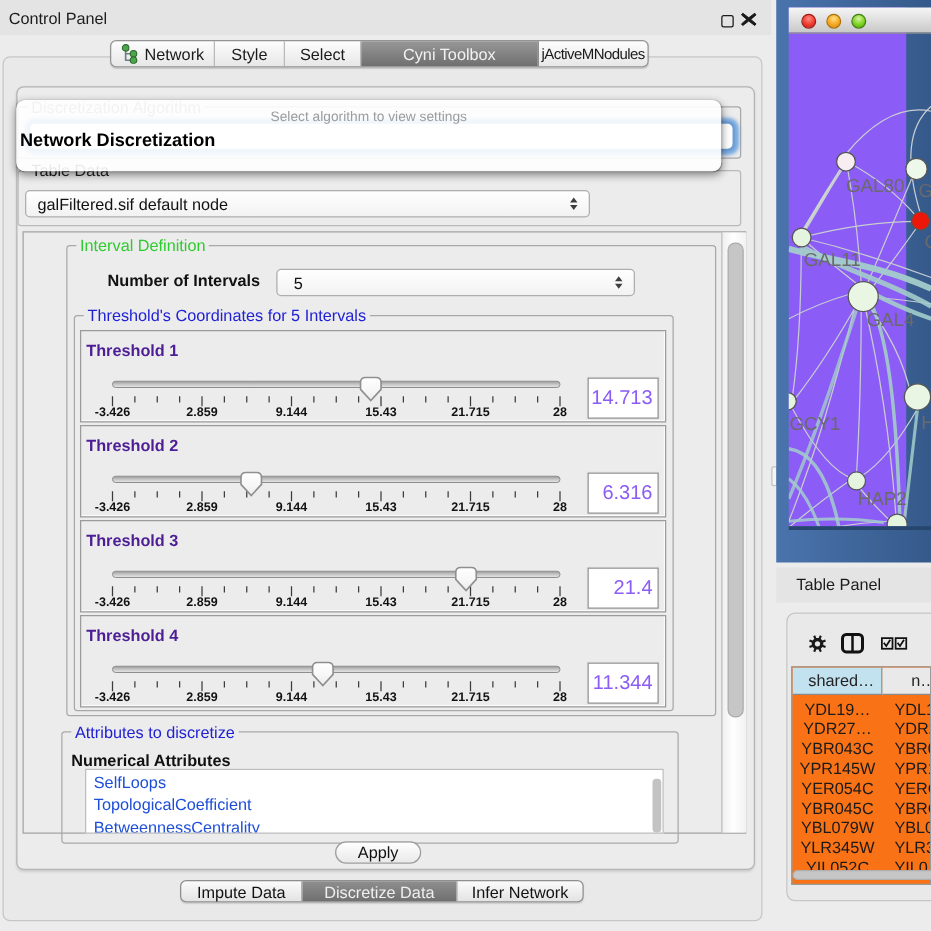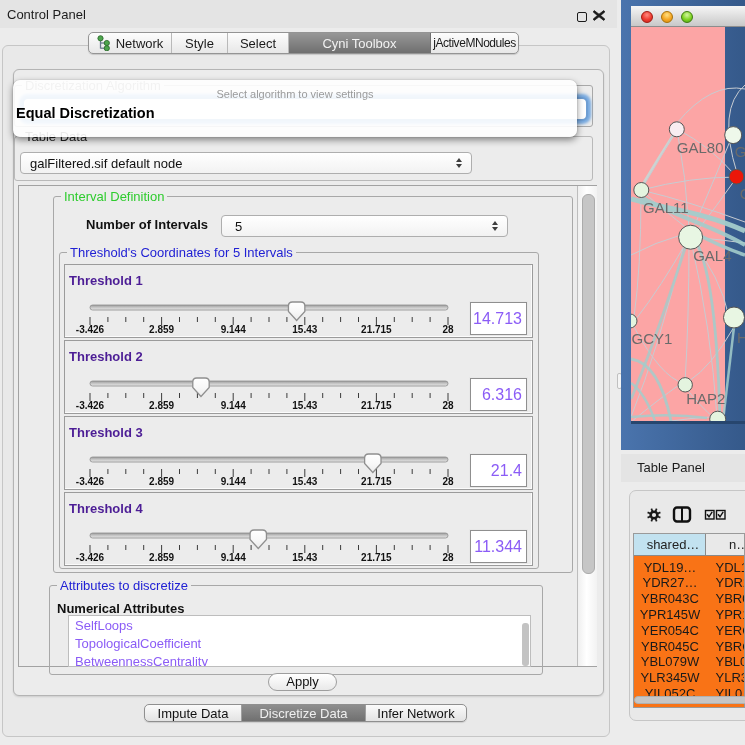--- a/index.html
+++ b/index.html
@@ -38,38 +38,38 @@
 #grp-id{left:53px;top:196px;width:520px;height:377px;}
 #lbl-noi{left:86px;top:217px;font-size:13px;font-weight:bold;color:#111;}
 #spin-noi{left:221px;top:215px;width:287px;height:22px;}
 #grp-tc{left:59px;top:252px;width:480px;height:317px;}
 .thpanel{position:absolute;left:64px;width:469px;height:74px;border:1px solid #9b9b9b;background:#ececec;box-shadow:inset -1px -1px 0 rgba(255,255,255,0.8);}
 .thtitle{position:absolute;left:4px;top:8px;font-size:13px;font-weight:bold;color:#4c1d95;}
 .valbox{position:absolute;left:405px;top:37px;width:57px;height:33px;background:#fff;border:1px solid #8f8f8f;box-shadow:0 0 0 1px #e8e8e8;font-size:16px;color:#8b5cf6;text-align:right;padding:7px 4px 0 0;}
 
 #grp-attr{left:49px;top:585px;width:494px;height:90px;}
 #lbl-numattr{left:57px;top:601px;font-size:13px;font-weight:bold;color:#111;}
-#attrlist{left:68px;top:615px;width:463px;height:52px;background:#fff;border:1px solid #bdbdbd;font-size:13px;color:#8b5cf6;overflow:hidden;}
+#attrlist{left:68px;top:615px;width:463px;height:52px;background:#fff;border:1px solid #bdbdbd;font-size:13px;color:#1d4ed8;overflow:hidden;}
 #attrlist div{padding:1.5px 0 1.5px 6px;}
 #attrsbthumb{left:522px;top:623px;width:7px;height:43px;background:#c3c3c3;border-radius:3px;}
 
 #applybtn{left:268px;top:673px;width:69px;height:18px;border:1px solid #9e9e9e;border-radius:9px;background:linear-gradient(#ffffff,#e9e9e9);font-size:13px;color:#111;text-align:center;line-height:16px;}
 
 #bottomtabs{left:144px;top:704px;width:323px;height:18px;border:1px solid #8f8f8f;border-radius:5px;background:linear-gradient(#fbfbfb,#e3e3e3);display:flex;font-size:13px;color:#111;box-shadow:0 1px 1px rgba(0,0,0,0.12);}
 #bottomtabs .seg{display:flex;align-items:center;justify-content:center;height:100%;border-right:1px solid #9f9f9f;}
 #bottomtabs .seg.dark{background:linear-gradient(#8e8e8e,#707070);color:#efefef;}
 #bottomtabs .seg.last{border-right:none;}
 
 #overlay{left:13px;top:80px;width:564px;height:57px;background:rgba(255,255,255,0.9);border-radius:7px;box-shadow:0 3px 7px rgba(0,0,0,0.45),0 0 1px rgba(0,0,0,0.35);}
 #ov-sel{position:absolute;left:0;top:8px;width:564px;text-align:center;font-size:11px;color:#9b9b9b;}
 #ov-man{position:absolute;left:3px;top:25px;font-size:14.5px;font-weight:bold;color:#000;}
 #ov-eq{position:absolute;left:3px;top:40px;font-size:14.5px;color:#000;}
 
 #netframe{left:621px;top:0;width:124px;height:450px;background:linear-gradient(90deg,#4a74ad 0%,#35598a 100%);}
-#macwin{left:631px;top:6px;width:94px;height:415px;background:#fca5a5;}
+#macwin{left:631px;top:6px;width:94px;height:415px;background:#8b5cf6;}
 #mactb{position:absolute;left:0;top:0;width:114px;height:21px;background:linear-gradient(#f6f6f6,#c8c8c8);border-bottom:1px solid #8d8d8d;}
 .light{position:absolute;top:4.5px;width:12px;height:12px;border-radius:50%;}
 #netshadow{left:631px;top:421px;width:114px;height:3px;background:#27466e;}
 #tablepanelbar{left:621px;top:454px;width:124px;height:28px;background:#e4e4e4;}
 #tablepanelbar .t{position:absolute;left:16px;top:6px;font-size:13px;color:#1c1c1c;}
 #tpanel{left:629px;top:490px;width:124px;height:231px;background:#e9e9e9;border:1px solid #c6c6c6;border-radius:7px;}
 #tbl{left:633px;top:533px;width:112px;height:175px;background:#f97316;border:1px solid #9a9a9a;overflow:hidden;}
 #tblhead{position:absolute;left:0;top:0;width:200px;height:22px;font-size:13px;color:#222;}
 .hc1{position:absolute;left:0;top:0;width:72px;height:22px;background:#c2e2f0;border-right:1px solid #8a8a8a;border-bottom:1px solid #8a8a8a;text-align:center;text-indent:7px;line-height:22px;}
 .hc2{position:absolute;left:72px;top:0;width:72px;height:22px;background:#e9e9e9;border-right:1px solid #8a8a8a;border-bottom:1px solid #8a8a8a;text-align:left;padding-left:23px;line-height:22px;}
@@ -339,21 +339,21 @@
         <circle cx="9.8" cy="13.2" r="2.6" fill="#4da64d" stroke="#2e6b2e" stroke-width="0.9"></circle>
       </svg>Network</div>
   <div class="seg" style="width:56px;">Style</div>
   <div class="seg" style="width:61px;">Select</div>
   <div class="seg dark" style="width:142px;text-align:right;">Cyni Toolbox</div>
   <div class="seg last" style="flex:1;font-size:12px;letter-spacing:-0.45px;">jActiveMNodules</div>
 </div>
 
 <div class="abs" id="overlay">
   <div id="ov-sel">Select algorithm to view settings</div>
-  <div id="ov-man">Equal Discretization</div>
+  <div id="ov-man">Network Discretization</div>
 </div>
 
 <div class="abs" style="left:616.5px;top:373px;width:5px;height:16px;background:#f4f4f4;border:1px solid #c0c0c0;border-radius:2px;"></div>
 <div class="abs" id="netframe"></div>
 <div class="abs" id="macwin">
   <div id="mactb">
     <div class="light" style="left:10px;background:radial-gradient(circle at 50% 30%,#ff8a80 0%,#ee3b30 55%,#c6241b 100%);border:0.5px solid #a01b13;"></div>
     <div class="light" style="left:30px;background:radial-gradient(circle at 50% 30%,#ffe082 0%,#f5a623 55%,#d28a0e 100%);border:0.5px solid #a87208;"></div>
     <div class="light" style="left:49.5px;background:radial-gradient(circle at 50% 30%,#d4f5a0 0%,#7ed321 55%,#4f9e14 100%);border:0.5px solid #3f7d10;"></div>
   </div>

